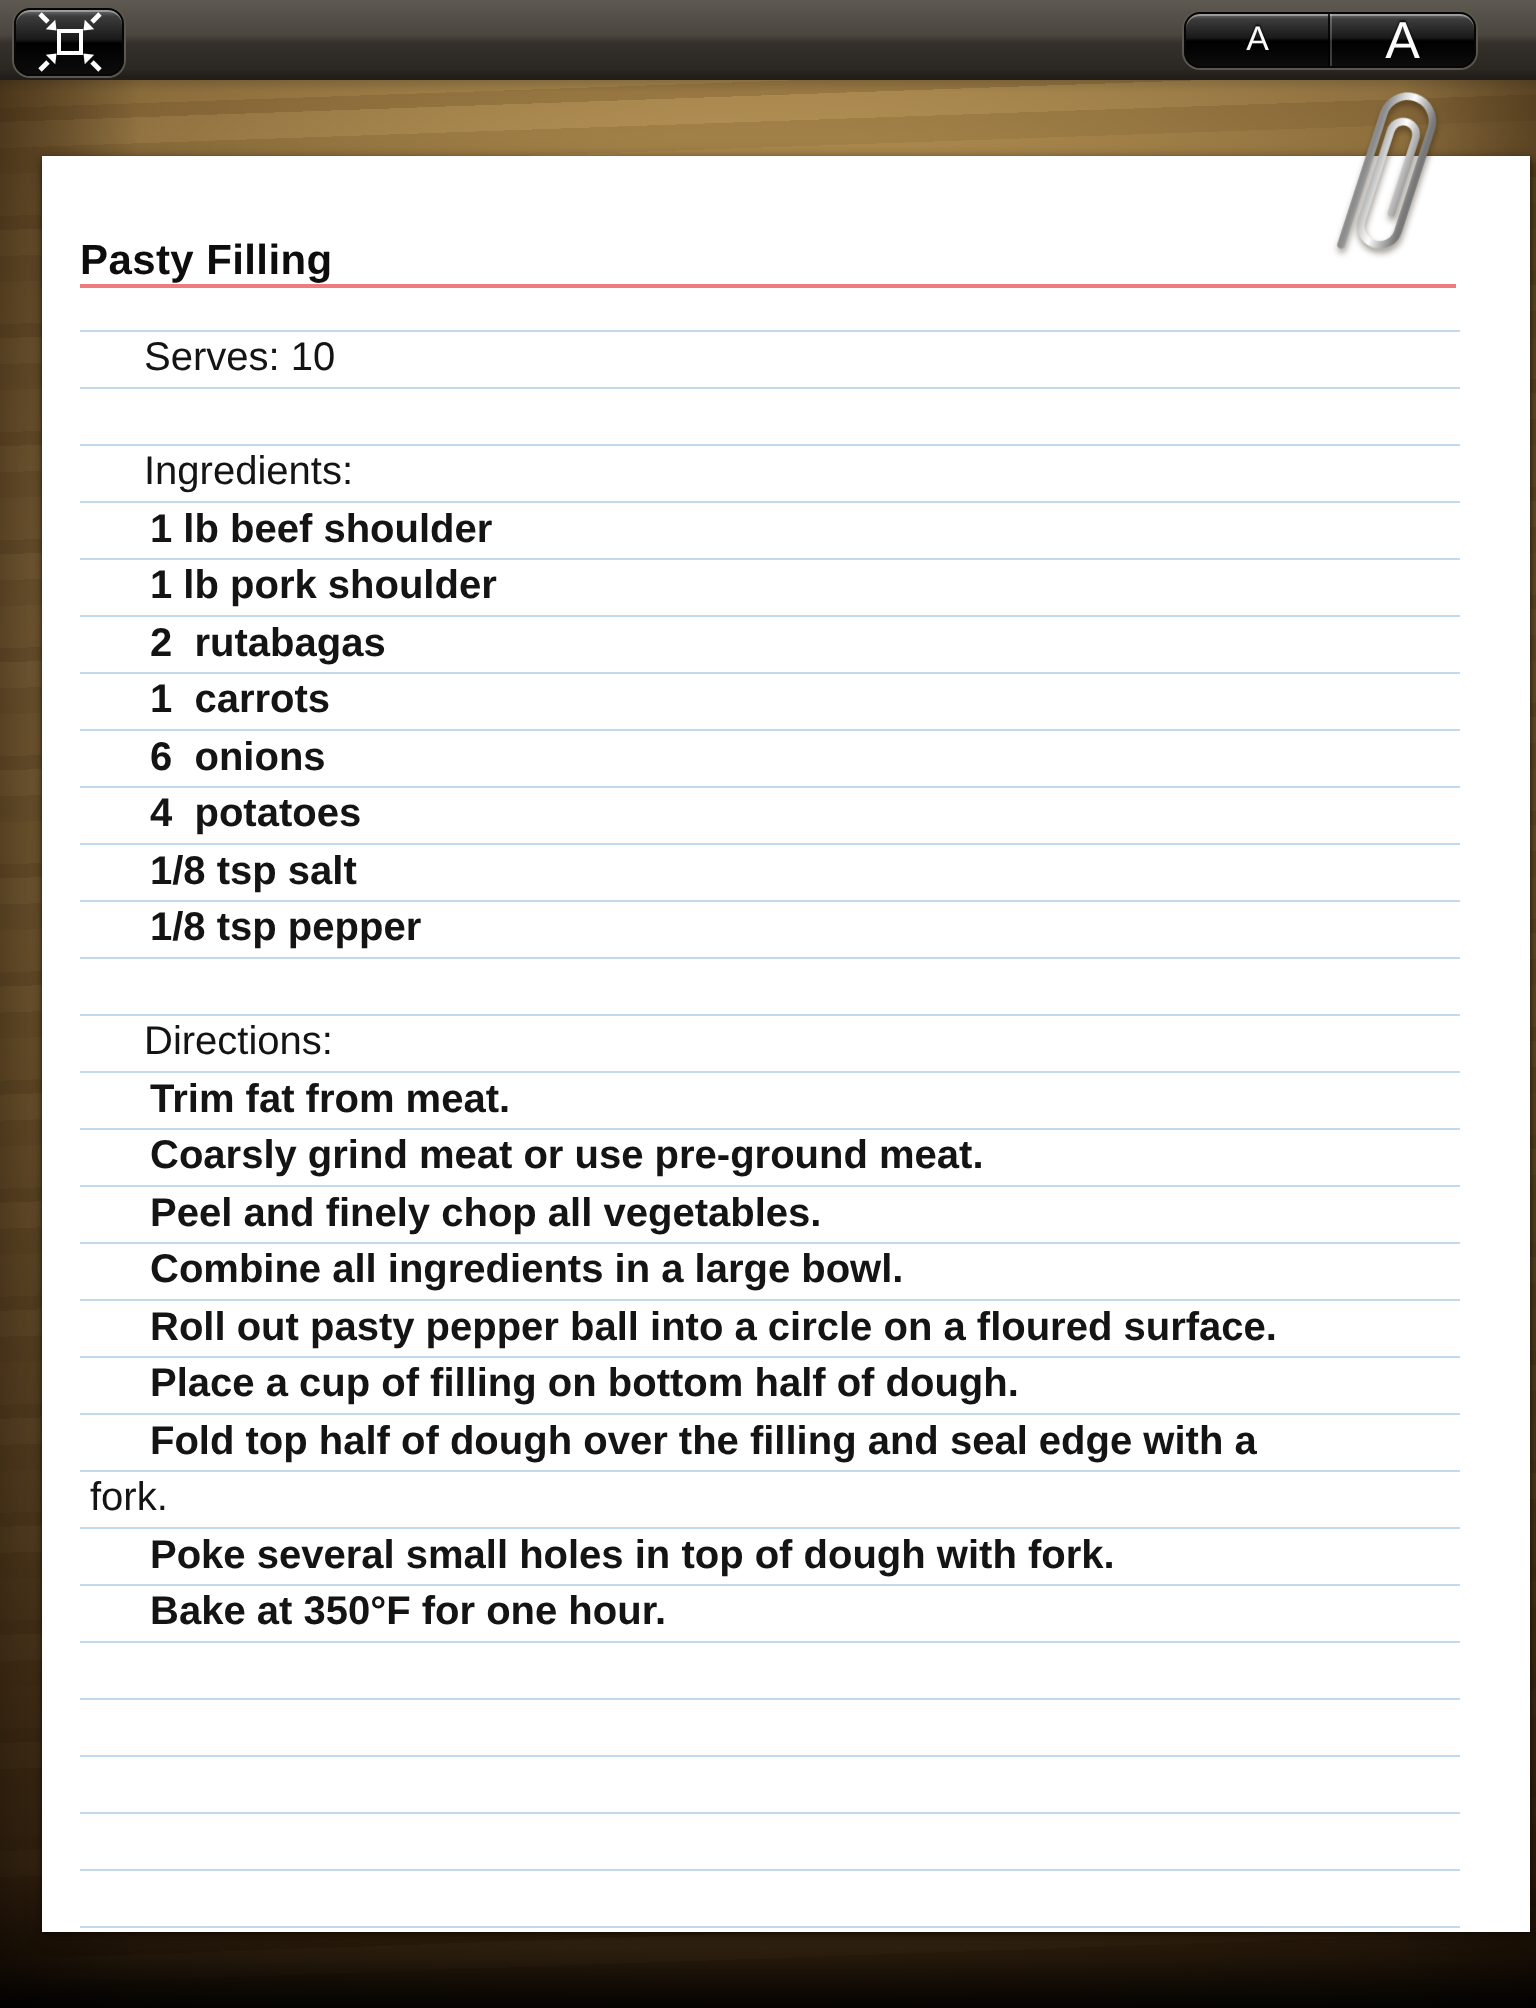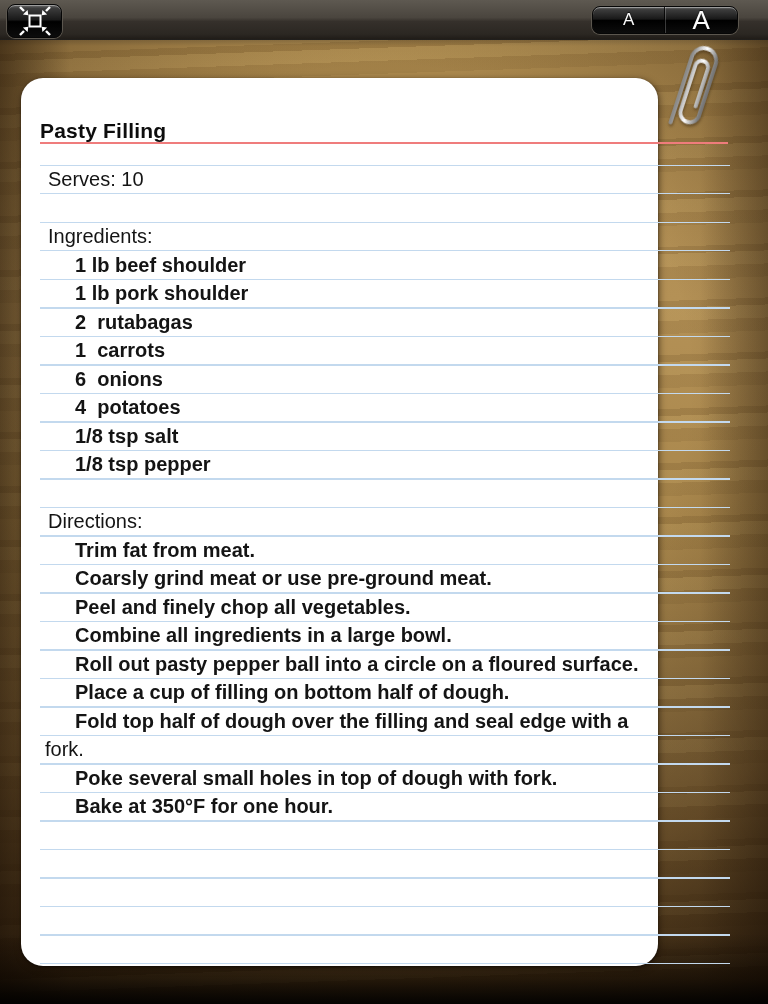--- a/index.html
+++ b/index.html
@@ -39,43 +39,42 @@
   .seg{
     flex:1 1 50%;display:flex;align-items:center;justify-content:center;
     color:#fbfbfb;text-shadow:0 -1px 1px rgba(0,0,0,.8);
   }
   .seg.small{font-size:17px;}
   .seg.large{font-size:26px;font-weight:500;}
   .seg-divider{width:1px;background:rgba(255,255,255,.22);box-shadow:-1px 0 0 rgba(0,0,0,.8);}
 
   
   .card{
-    position:absolute;left:21px;top:78px;width:637px;height:888px;
+    position:absolute;left:21px;top:78px;width:744px;height:888px;
     background:#fff;
     box-shadow:1px 2px 7px rgba(20,10,0,.6), 0 1px 2px rgba(0,0,0,.5);
-    border-radius:22px;
   }
   .card-title{
     position:absolute;left:19px;top:41px;
     font-size:21px;font-weight:bold;color:#0d0d0d;letter-spacing:.2px;
   }
   .title-rule{
     position:absolute;left:19px;top:64px;width:688px;height:2px;
     background:#ef7c7c;
   }
   .ruling{
     position:absolute;left:19px;top:87px;width:690px;height:799px;
     background:repeating-linear-gradient(to bottom,#c3d9ee 0 1px, rgba(0,0,0,0) 1px 28.5px);
   }
   .note-text{
     position:absolute;left:24px;top:87px;width:688px;
     font-size:20px;line-height:28.5px;color:#141414;
   }
   .row{min-height:28.5px;white-space:pre-wrap;}
-  .row.section{padding-left:3px;}
+  .row.section{padding-left:3px;margin-left:24px;}
   .row.item{padding-left:30px;font-weight:bold;}
   .row.cont{padding-left:0;}
 
   
   .paperclip{
     position:absolute;left:658px;top:38px;width:72px;height:102px;
     transform:rotate(18deg);
     filter:drop-shadow(1px 2px 1.5px rgba(40,25,5,.45));
   }
 </style>

